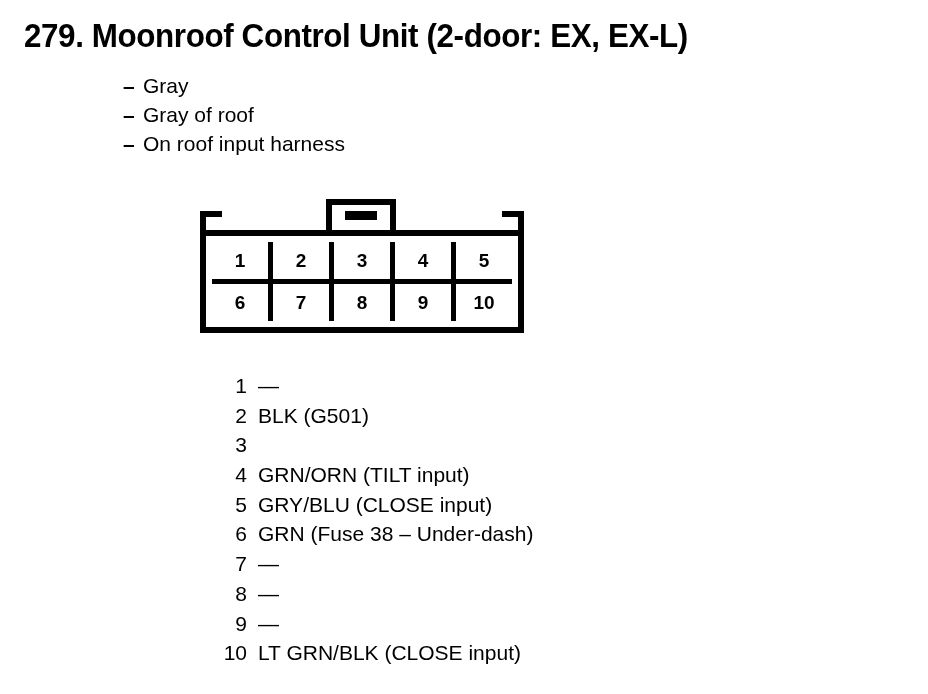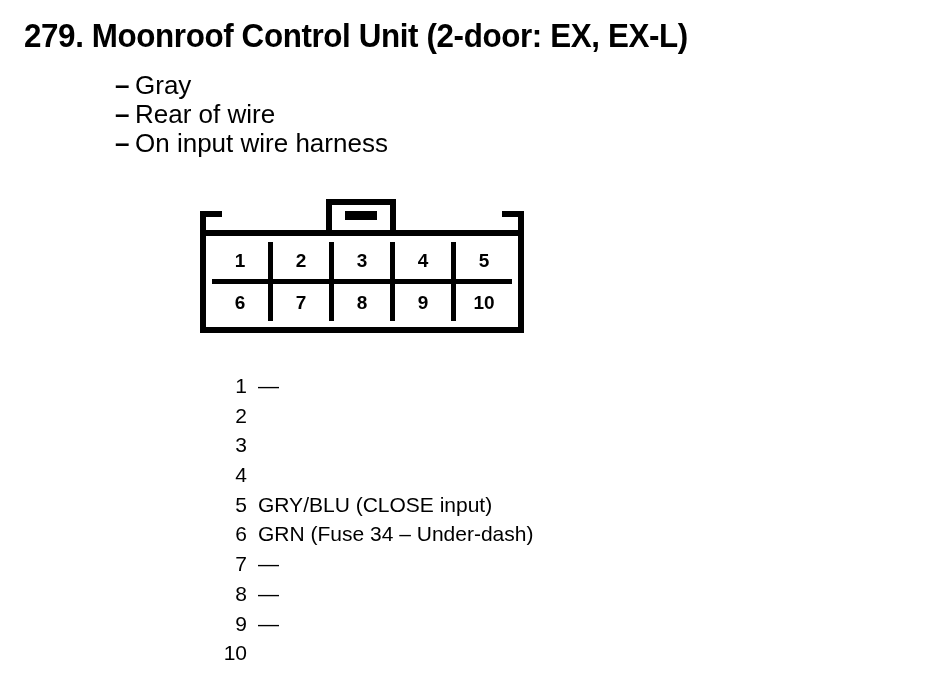--- a/index.html
+++ b/index.html
@@ -25,23 +25,23 @@
     font-weight: bold;
     letter-spacing: -0.4px;
     white-space: nowrap;
     transform: scaleX(0.95);
     transform-origin: left top;
   }
 
   
   #description-list {
     position: absolute;
-    left: 115px;
+    left: 123px;
     top: 71px;
-    font-size: 26px;
+    font-size: 21px;
     line-height: 29px;
   }
   .desc-item {
     white-space: nowrap;
   }
   .desc-dash {
     display: inline-block;
     width: 20px;
     font-weight: bold;
   }
@@ -165,24 +165,24 @@
 </head>
 <body>
 
 <div id="page-title">279. Moonroof Control Unit (2-door: EX, EX-L)</div>
 
 <div id="description-list">
   <div class="desc-item">
     <span class="desc-dash">–</span><span>Gray</span>
   </div>
   <div class="desc-item">
-    <span class="desc-dash">–</span><span>Rear of wire</span>
+    <span class="desc-dash">–</span><span>Gray of roof</span>
   </div>
   <div class="desc-item">
-    <span class="desc-dash">–</span><span>On input wire harness</span>
+    <span class="desc-dash">–</span><span>On roof input harness</span>
   </div>
 </div>
 
 <div id="connector-diagram">
 
   <div id="connector-latch">
     <div id="connector-latch-slot"></div>
   </div>
 
   <div class="corner-post" id="corner-post-left"></div>
@@ -213,43 +213,46 @@
   </div>
 </div>
 
 <div id="pin-legend">
   <div class="legend-row">
     <span class="legend-num">1</span>
     <span class="legend-desc">—</span>
   </div>
   <div class="legend-row">
     <span class="legend-num">2</span>
+    <span class="legend-desc">BLK (G501)</span>
   </div>
   <div class="legend-row">
     <span class="legend-num">3</span>
   </div>
   <div class="legend-row">
     <span class="legend-num">4</span>
+    <span class="legend-desc">GRN/ORN (TILT input)</span>
   </div>
   <div class="legend-row">
     <span class="legend-num">5</span>
     <span class="legend-desc">GRY/BLU (CLOSE input)</span>
   </div>
   <div class="legend-row">
     <span class="legend-num">6</span>
-    <span class="legend-desc">GRN (Fuse 34 – Under-dash)</span>
+    <span class="legend-desc">GRN (Fuse 38 – Under-dash)</span>
   </div>
   <div class="legend-row">
     <span class="legend-num">7</span>
     <span class="legend-desc">—</span>
   </div>
   <div class="legend-row">
     <span class="legend-num">8</span>
     <span class="legend-desc">—</span>
   </div>
   <div class="legend-row">
     <span class="legend-num">9</span>
     <span class="legend-desc">—</span>
   </div>
   <div class="legend-row">
     <span class="legend-num">10</span>
+    <span class="legend-desc">LT GRN/BLK (CLOSE input)</span>
   </div>
 </div>
 
 </body></html>

